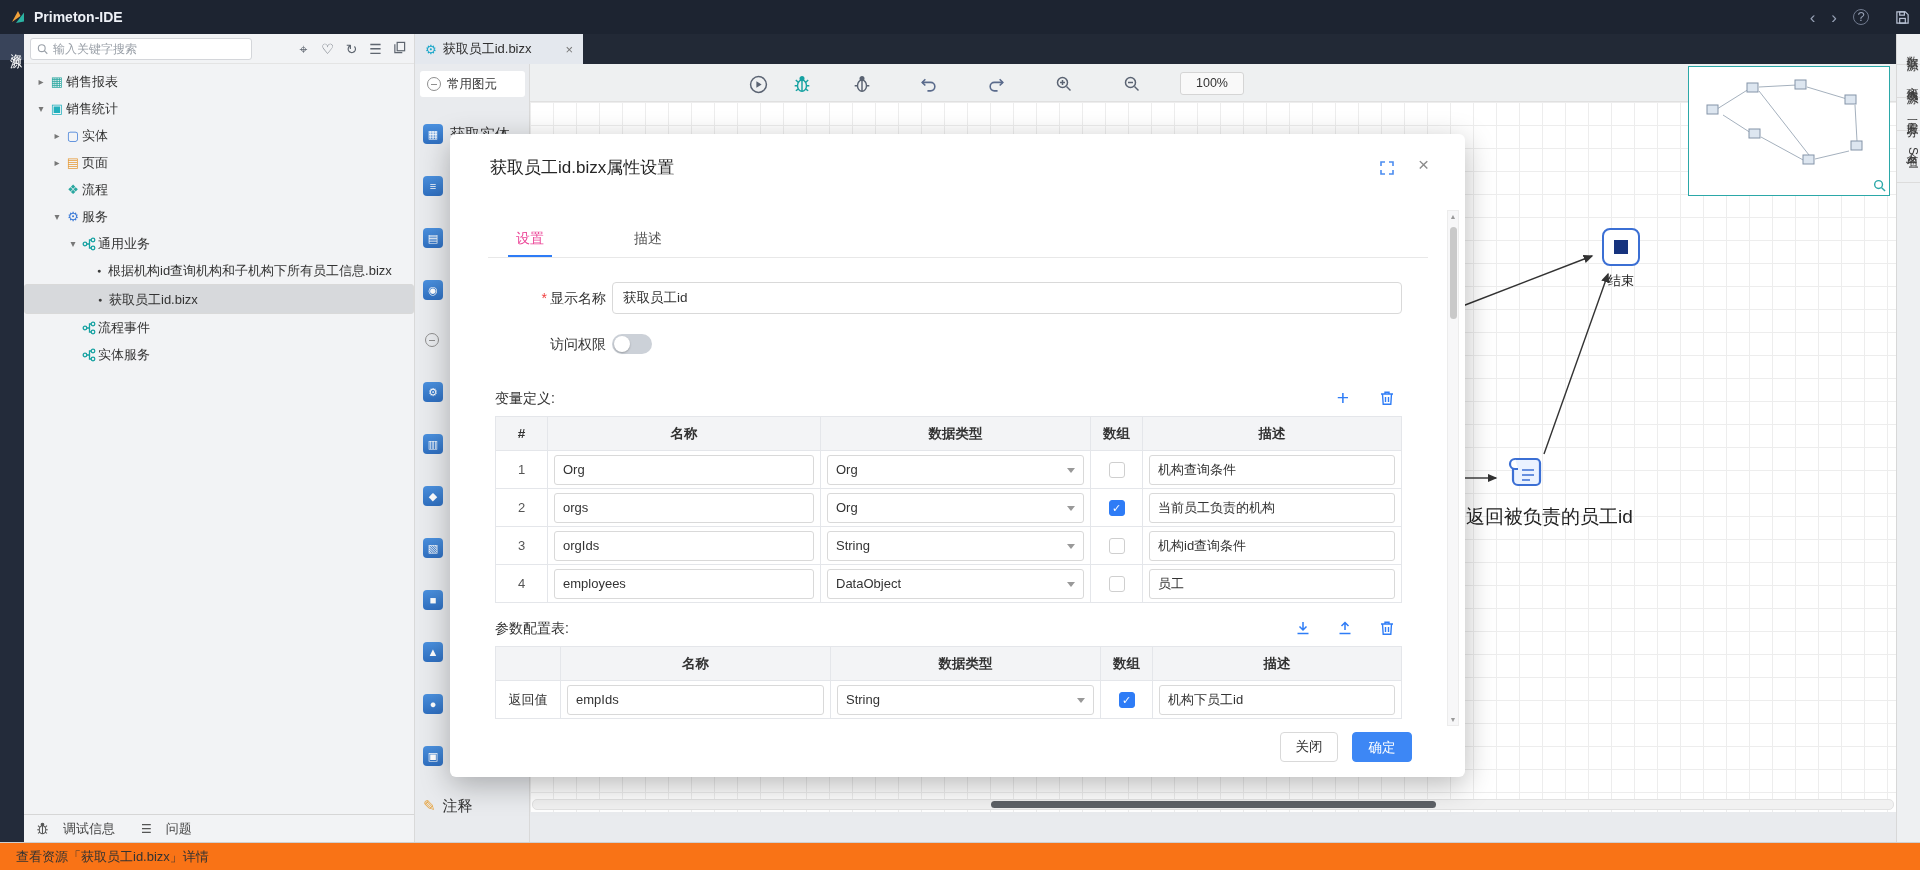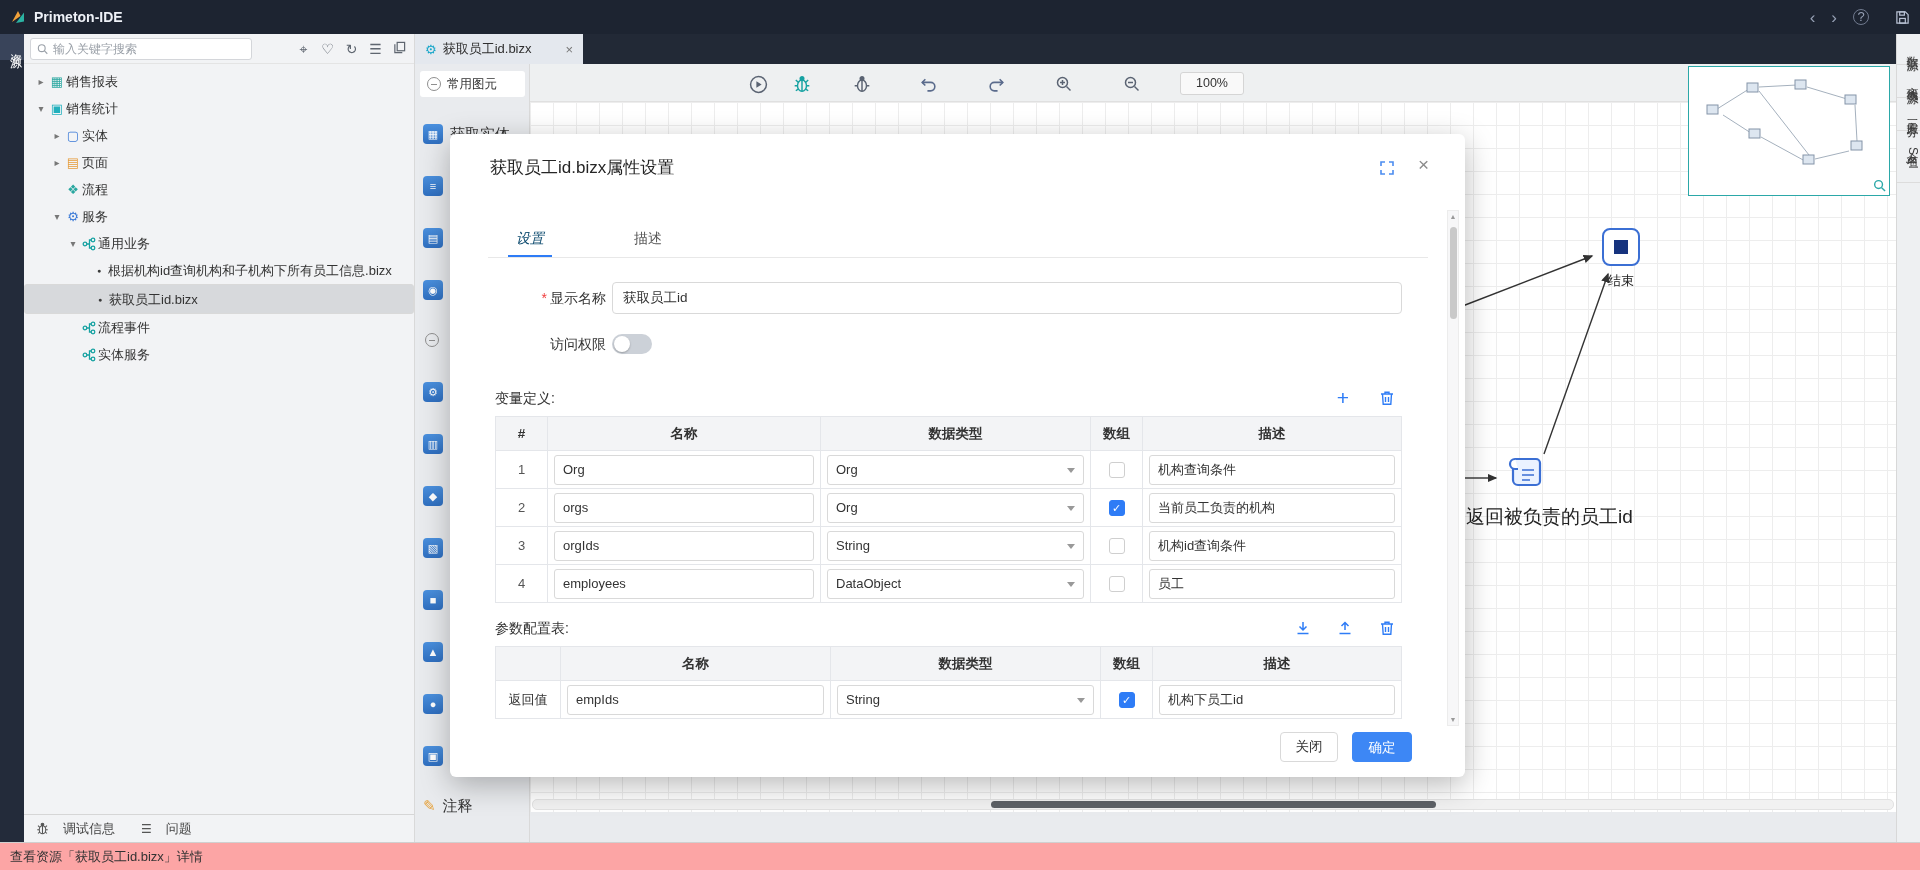--- a/index.html
+++ b/index.html
@@ -37,21 +37,21 @@
   .caret{width:14px;font-size:10px;color:#777;text-align:center;flex:0 0 14px;}
   .ticon{width:18px;text-align:center;flex:0 0 18px;font-size:13px;}
   .ticon.svgi{display:inline-flex;justify-content:center;align-items:center;}
   .ticon.dot{font-size:7px;color:#3a3a3a;}
   .c-teal{color:#2aa7a0;} .c-cyan{color:#22b0bd;} .c-blue{color:#3b7ad7;} .c-orange{color:#e69c3a;}
   .tlabel{overflow:hidden;text-overflow:clip;}
   #debugbar{position:absolute;left:0;bottom:0;width:100%;height:28px;border-top:1px solid #d6d6d6;display:flex;align-items:center;gap:26px;padding-left:12px;font-size:13px;color:#444;background:#f2f3f5;}
   #debugbar .dbitem{display:flex;align-items:center;gap:14px;}
 
   
-  #statusbar{position:absolute;left:0;top:842px;width:1920px;height:28px;background:#fca5a5;border-top:1px solid #d0d0d0;font-size:13px;color:#333;line-height:27px;padding-left:10px;z-index:45;}
+  #statusbar{position:absolute;left:0;top:842px;width:1920px;height:28px;background:#f97316;border-top:1px solid #d0d0d0;font-size:13px;color:#333;line-height:27px;padding-left:16px;z-index:45;}
 
   
   #tabbar{position:absolute;left:415px;top:34px;width:1481px;height:30px;background:#222936;z-index:20;}
   #activetab{position:absolute;left:0;top:0;height:30px;width:168px;background:#e4e8ee;display:flex;align-items:center;gap:6px;padding:0 10px;font-size:13px;color:#2f2f2f;}
   #activetab .tgear{color:#18a6c9;font-size:13px;}
   #activetab .tclose{margin-left:auto;color:#777;font-size:13px;cursor:default;}
 
   #palette{position:absolute;left:415px;top:64px;width:115px;height:778px;background:#e9ebee;border-right:1px solid #d9d9d9;z-index:10;}
   .pheader{position:absolute;left:5px;top:7px;width:105px;height:26px;background:#fff;border-radius:3px;display:flex;align-items:center;gap:6px;padding:0 7px;font-size:12.5px;color:#333;}
   .circle-minus{width:14px;height:14px;border:1px solid #8f8f8f;border-radius:50%;position:relative;display:inline-block;flex:0 0 14px;}
@@ -83,21 +83,21 @@
 
   #hscroll-track{position:absolute;left:532px;top:799px;width:1362px;height:11px;background:#f1f1f1;border:1px solid #e2e2e2;border-radius:5px;z-index:3;}
   #hscroll-thumb{position:absolute;left:458px;top:1px;width:445px;height:7px;background:#5d6166;border-radius:4px;}
 
   
   #modal{position:absolute;left:450px;top:134px;width:1015px;height:643px;background:#fff;border-radius:6px;box-shadow:0 8px 30px rgba(0,0,0,.28);z-index:50;}
   #mtitle{position:absolute;left:40px;top:22px;font-size:17px;color:#262626;}
   #mmax{position:absolute;right:70px;top:26px;display:inline-flex;}
   #mclose{position:absolute;right:36px;top:20px;font-size:19px;color:#8c8c8c;cursor:default;}
   .dtab{position:absolute;top:96px;font-size:14px;color:#555;width:44px;text-align:center;cursor:default;}
-  .dtab.active{color:#0c4a6e;font-style:italic;}
+  .dtab.active{color:#ec4899;}
   #tabline{position:absolute;left:38px;top:123px;width:940px;border-top:1px solid #e8e8e8;}
   #tabunderline{position:absolute;left:80px;top:121px;width:44px;height:2px;background:#2e7cf6;}
   .flabel{position:absolute;left:30px;width:126px;text-align:right;font-size:14px;color:#333;}
   .star{color:#f03e3e;margin-right:3px;}
   #dnameinput{position:absolute;left:162px;top:148px;width:790px;height:32px;border:1px solid #d9d9d9;border-radius:4px;font-size:13.5px;color:#333;padding:0 10px;font-family:inherit;outline:none;background:#fff;}
   #toggle{position:absolute;left:162px;top:200px;width:40px;height:20px;border-radius:10px;background:#ccd1d8;cursor:default;}
   #toggle .knob{position:absolute;left:2px;top:2px;width:16px;height:16px;border-radius:50%;background:#fff;box-shadow:0 1px 2px rgba(0,0,0,.25);}
   .secttitle{position:absolute;left:45px;font-size:14px;color:#333;}
   .sicon{position:absolute;width:22px;height:22px;display:inline-flex;align-items:center;justify-content:center;cursor:default;}
   .plusg{color:#2e7cf6;font-size:21px;line-height:1;}

